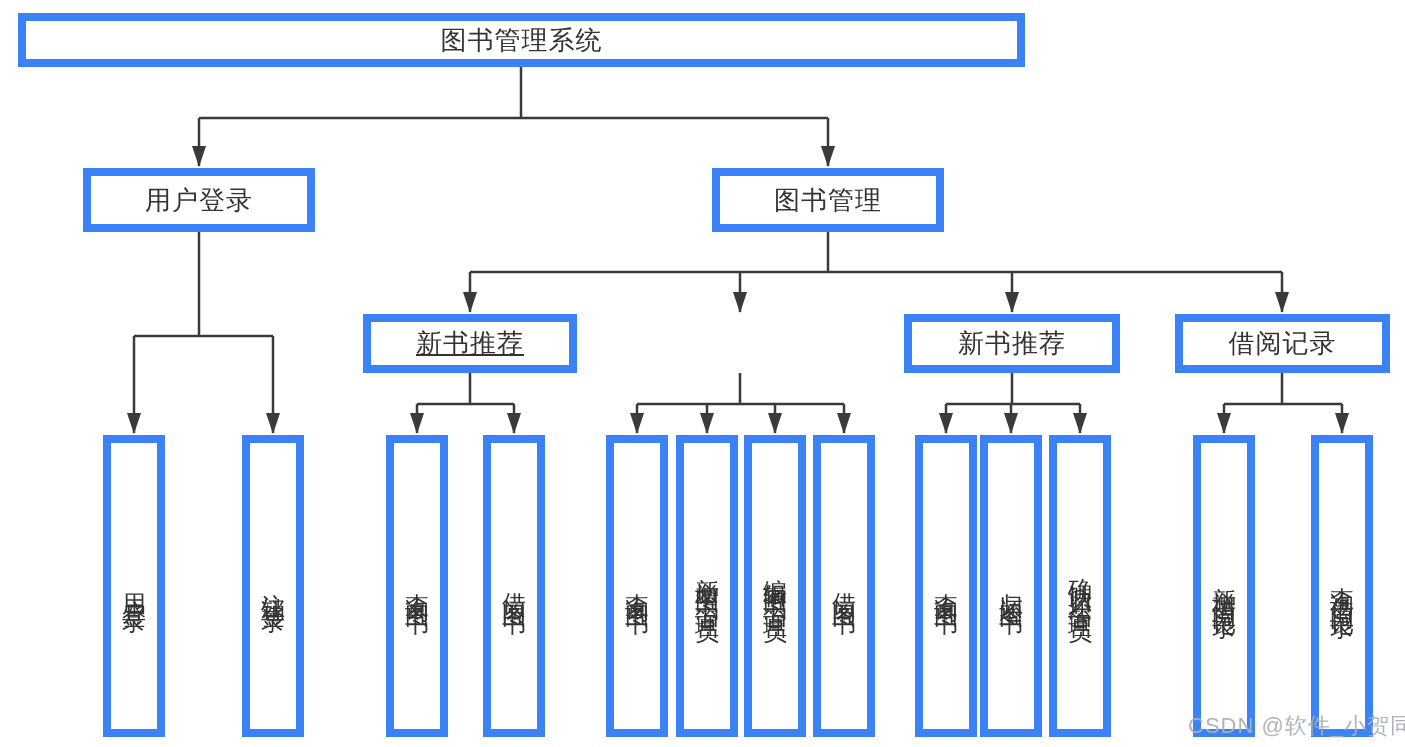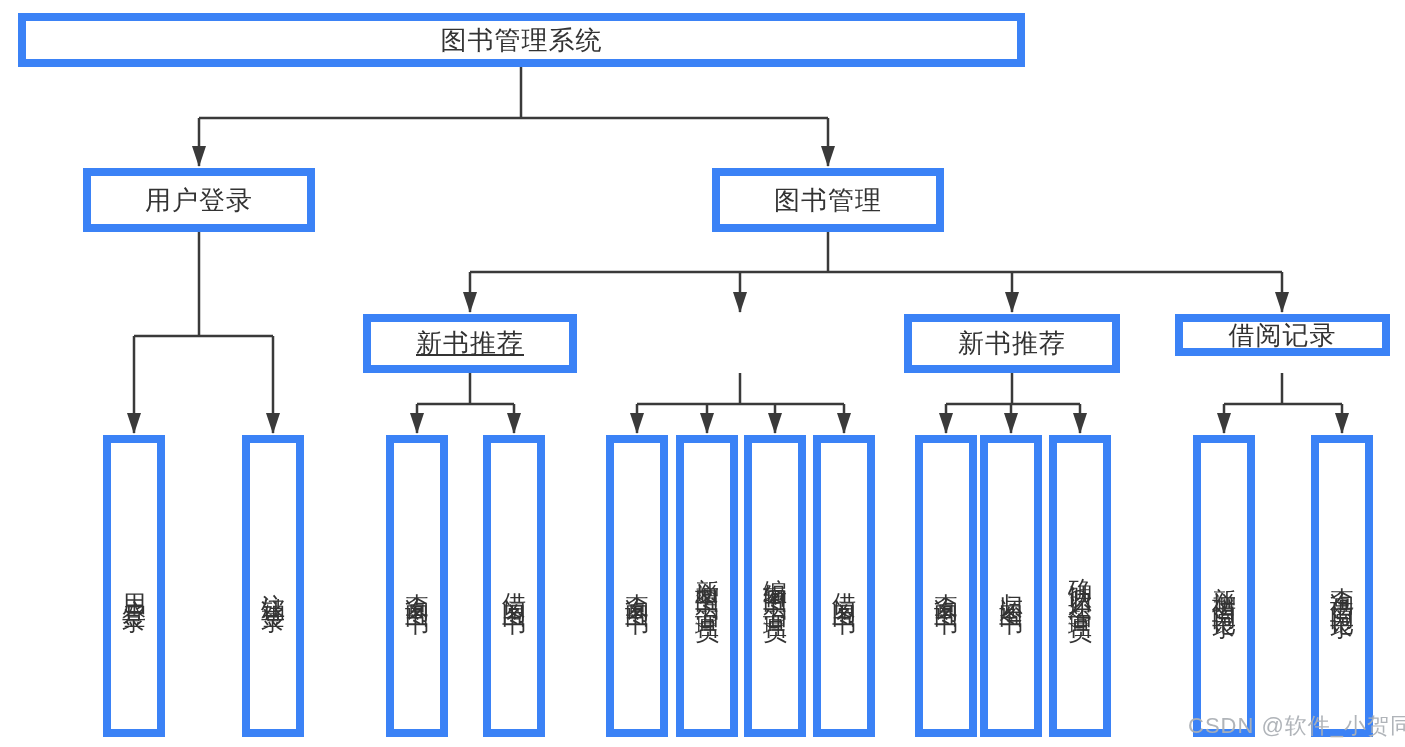--- a/index.html
+++ b/index.html
@@ -136,21 +136,21 @@
   <div class="box" style="left:712px;top:168px;width:232px;height:64px;">
     <span>图书管理</span>
   </div>
 
   <div class="box" style="left:363px;top:314px;width:214px;height:59px;text-decoration:underline;">
     <span>新书推荐</span>
   </div>
   <div class="box" style="left:904px;top:314px;width:216px;height:59px;">
     <span>新书推荐</span>
   </div>
-  <div class="box" style="left:1175px;top:314px;width:215px;height:42px;">
+  <div class="box" style="left:1175px;top:314px;width:215px;height:59px;">
     <span>借阅记录</span>
   </div>
 
   <div class="box leaf" style="left:103px;">
     <span class="vtext">用户登录</span>
   </div>
   <div class="box leaf" style="left:242px;">
     <span class="vtext">注销登录</span>
   </div>
 

